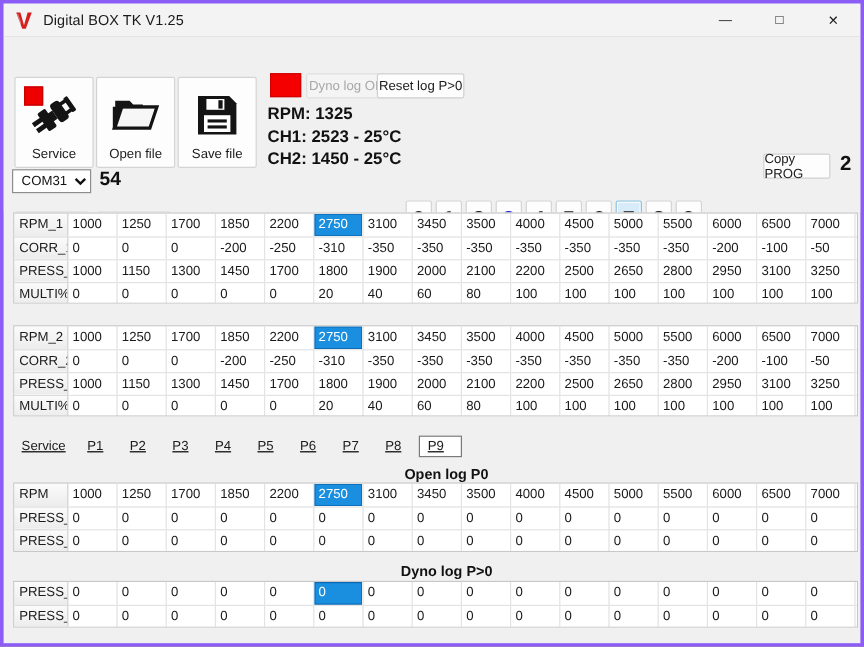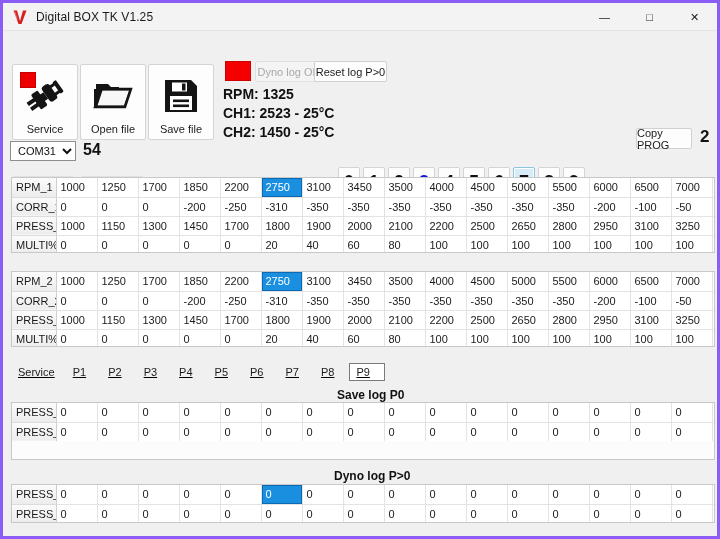--- a/index.html
+++ b/index.html
@@ -518,27 +518,47 @@
       <span class="tabitem">P2</span>
       <span class="tabitem">P3</span>
       <span class="tabitem">P4</span>
       <span class="tabitem">P5</span>
       <span class="tabitem">P6</span>
       <span class="tabitem">P7</span>
       <span class="tabitem">P8</span>
       <span class="tabitem active">P9</span>
     </div>
 
-  <div class="seccap" id="cap-p0">Save log  P0</div>
+  <div class="seccap" id="cap-p0">Open log  P0</div>
   <div class="seccap" id="cap-pg0">Dyno log  P&gt;0</div>
 
   <div class="gridbox" id="grid3">
     <table class="grid">
         <tbody>
           <tr>
+            <td class="rowhead" style="width: 44px;">RPM</td>
+            <td style="width: 41px;">1000</td>
+            <td style="width: 41px;">1250</td>
+            <td style="width: 41px;">1700</td>
+            <td style="width: 41px;">1850</td>
+            <td style="width: 41px;">2200</td>
+            <td class="sel" style="width: 41px;">2750</td>
+            <td style="width: 41px;">3100</td>
+            <td style="width: 41px;">3450</td>
+            <td style="width: 41px;">3500</td>
+            <td style="width: 41px;">4000</td>
+            <td style="width: 41px;">4500</td>
+            <td style="width: 41px;">5000</td>
+            <td style="width: 41px;">5500</td>
+            <td style="width: 41px;">6000</td>
+            <td style="width: 41px;">6500</td>
+            <td style="width: 41px;">7000</td>
+            <td style="border-right: none;"></td>
+          </tr>
+          <tr>
             <td class="rowhead" style="width: 44px;">PRESS_1</td>
             <td style="width: 41px;">0</td>
             <td style="width: 41px;">0</td>
             <td style="width: 41px;">0</td>
             <td style="width: 41px;">0</td>
             <td style="width: 41px;">0</td>
             <td style="width: 41px;">0</td>
             <td style="width: 41px;">0</td>
             <td style="width: 41px;">0</td>
             <td style="width: 41px;">0</td>

